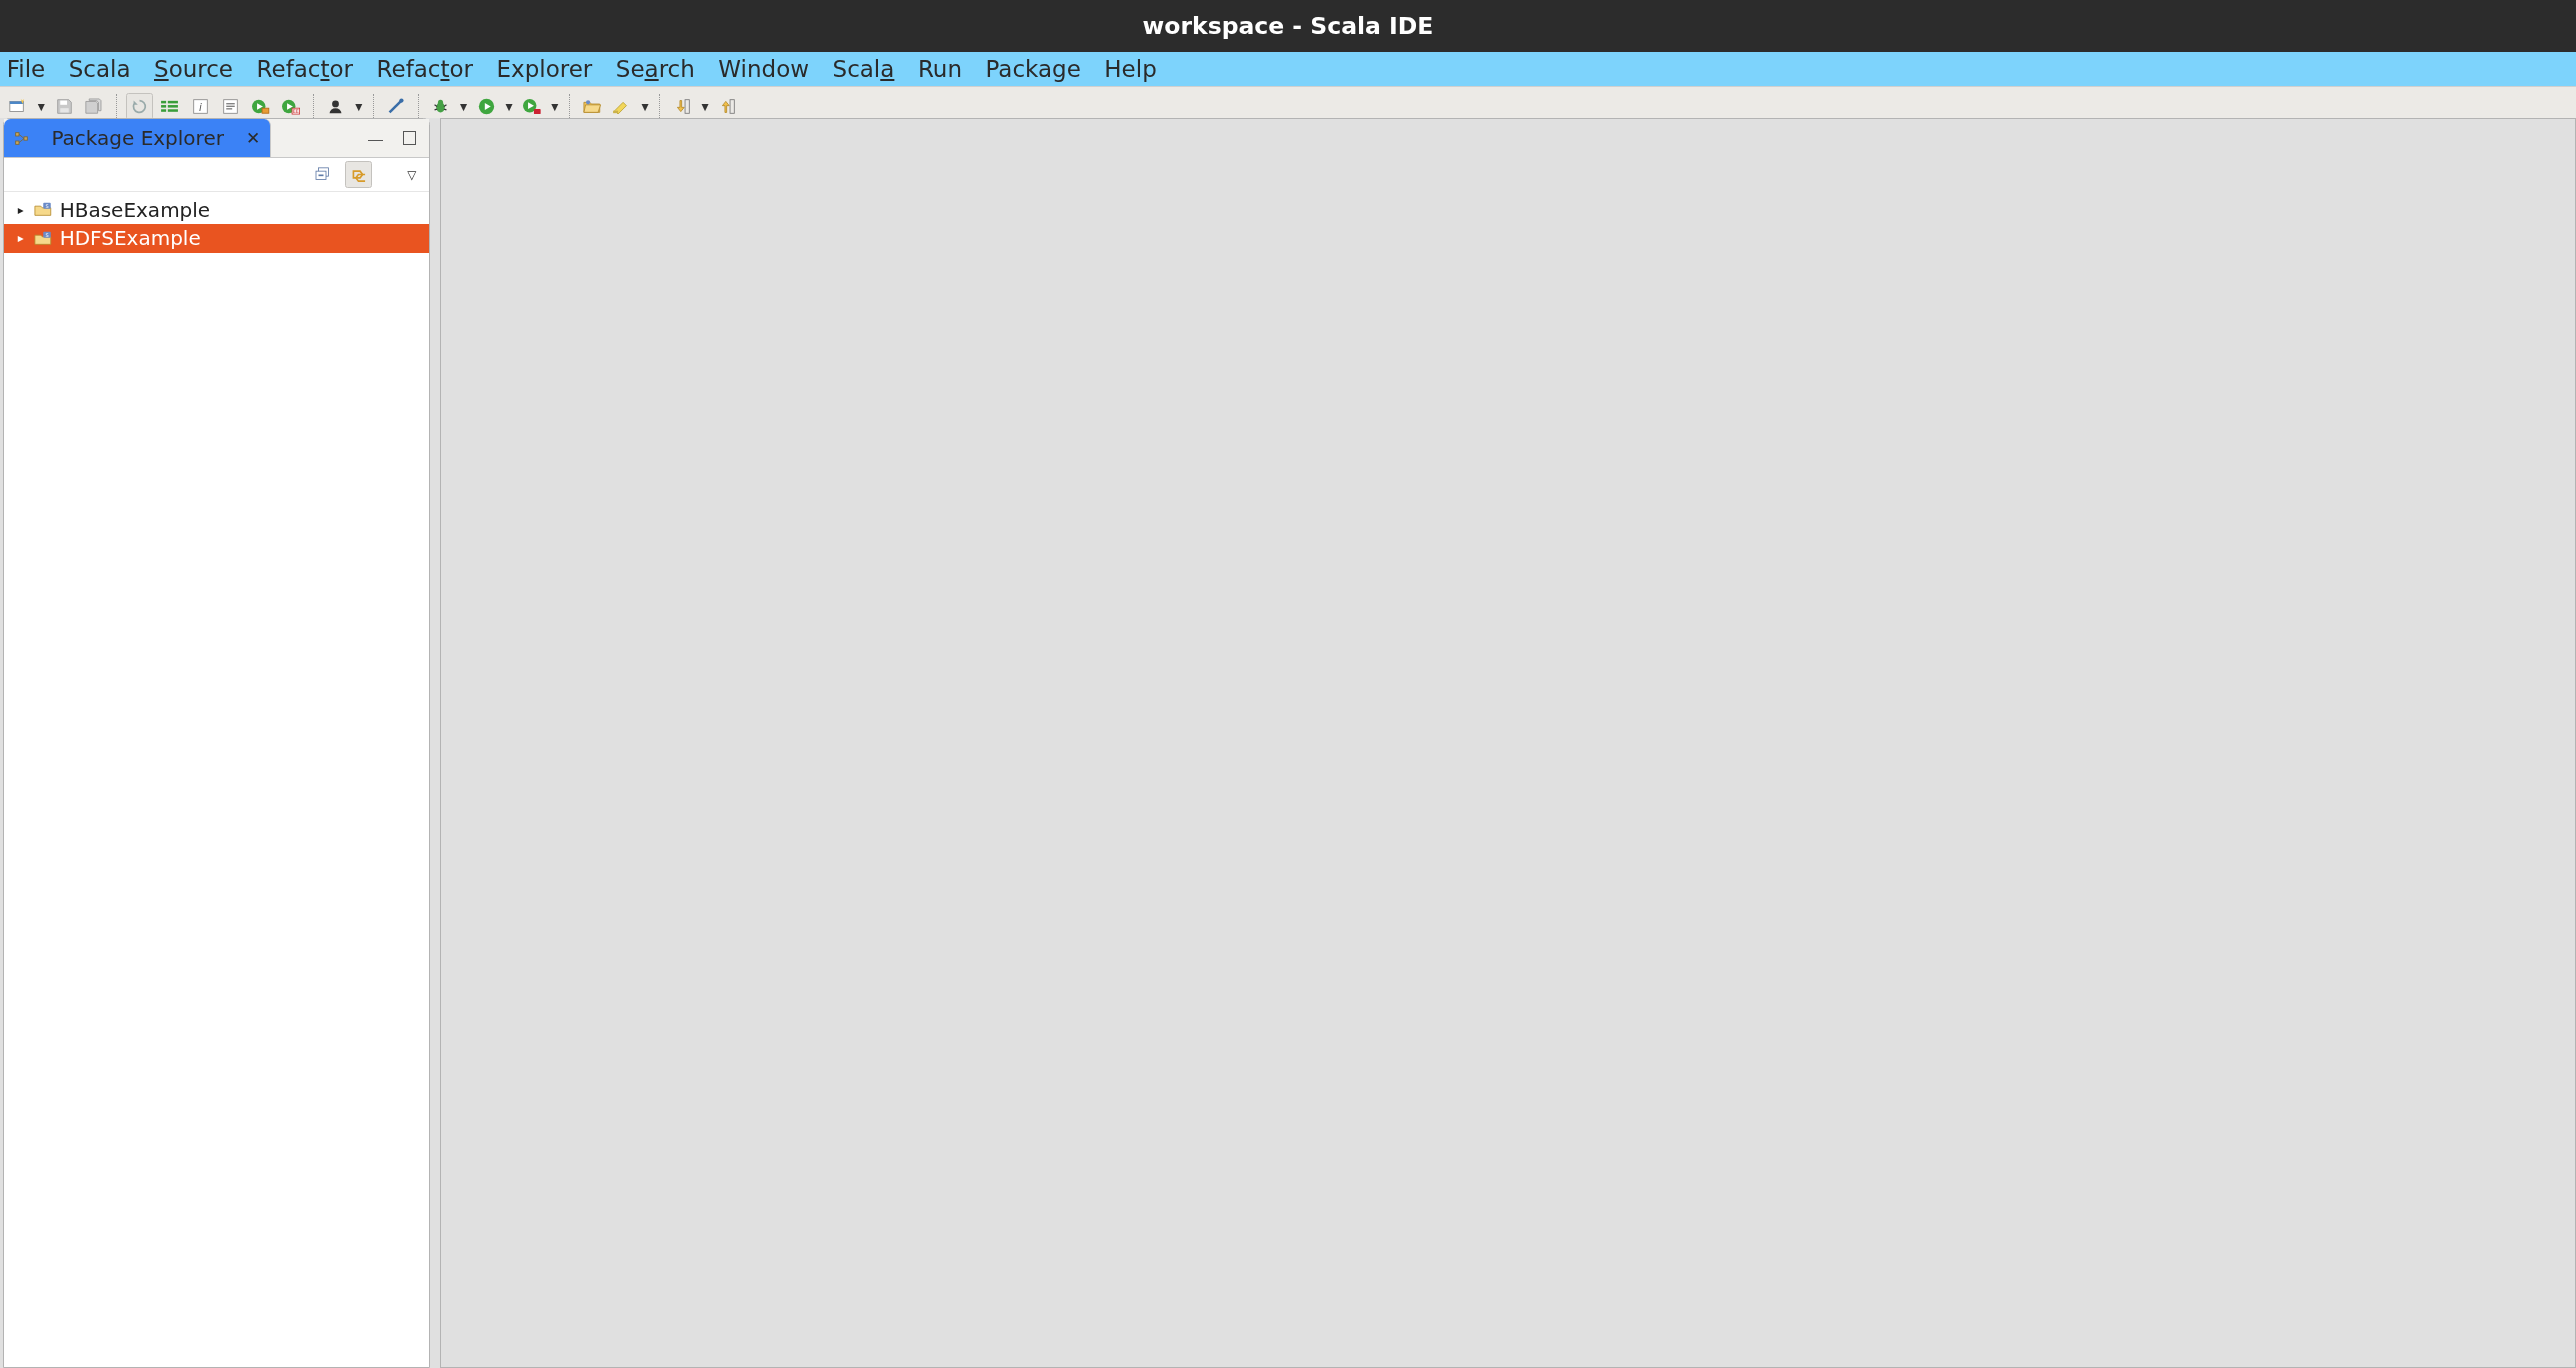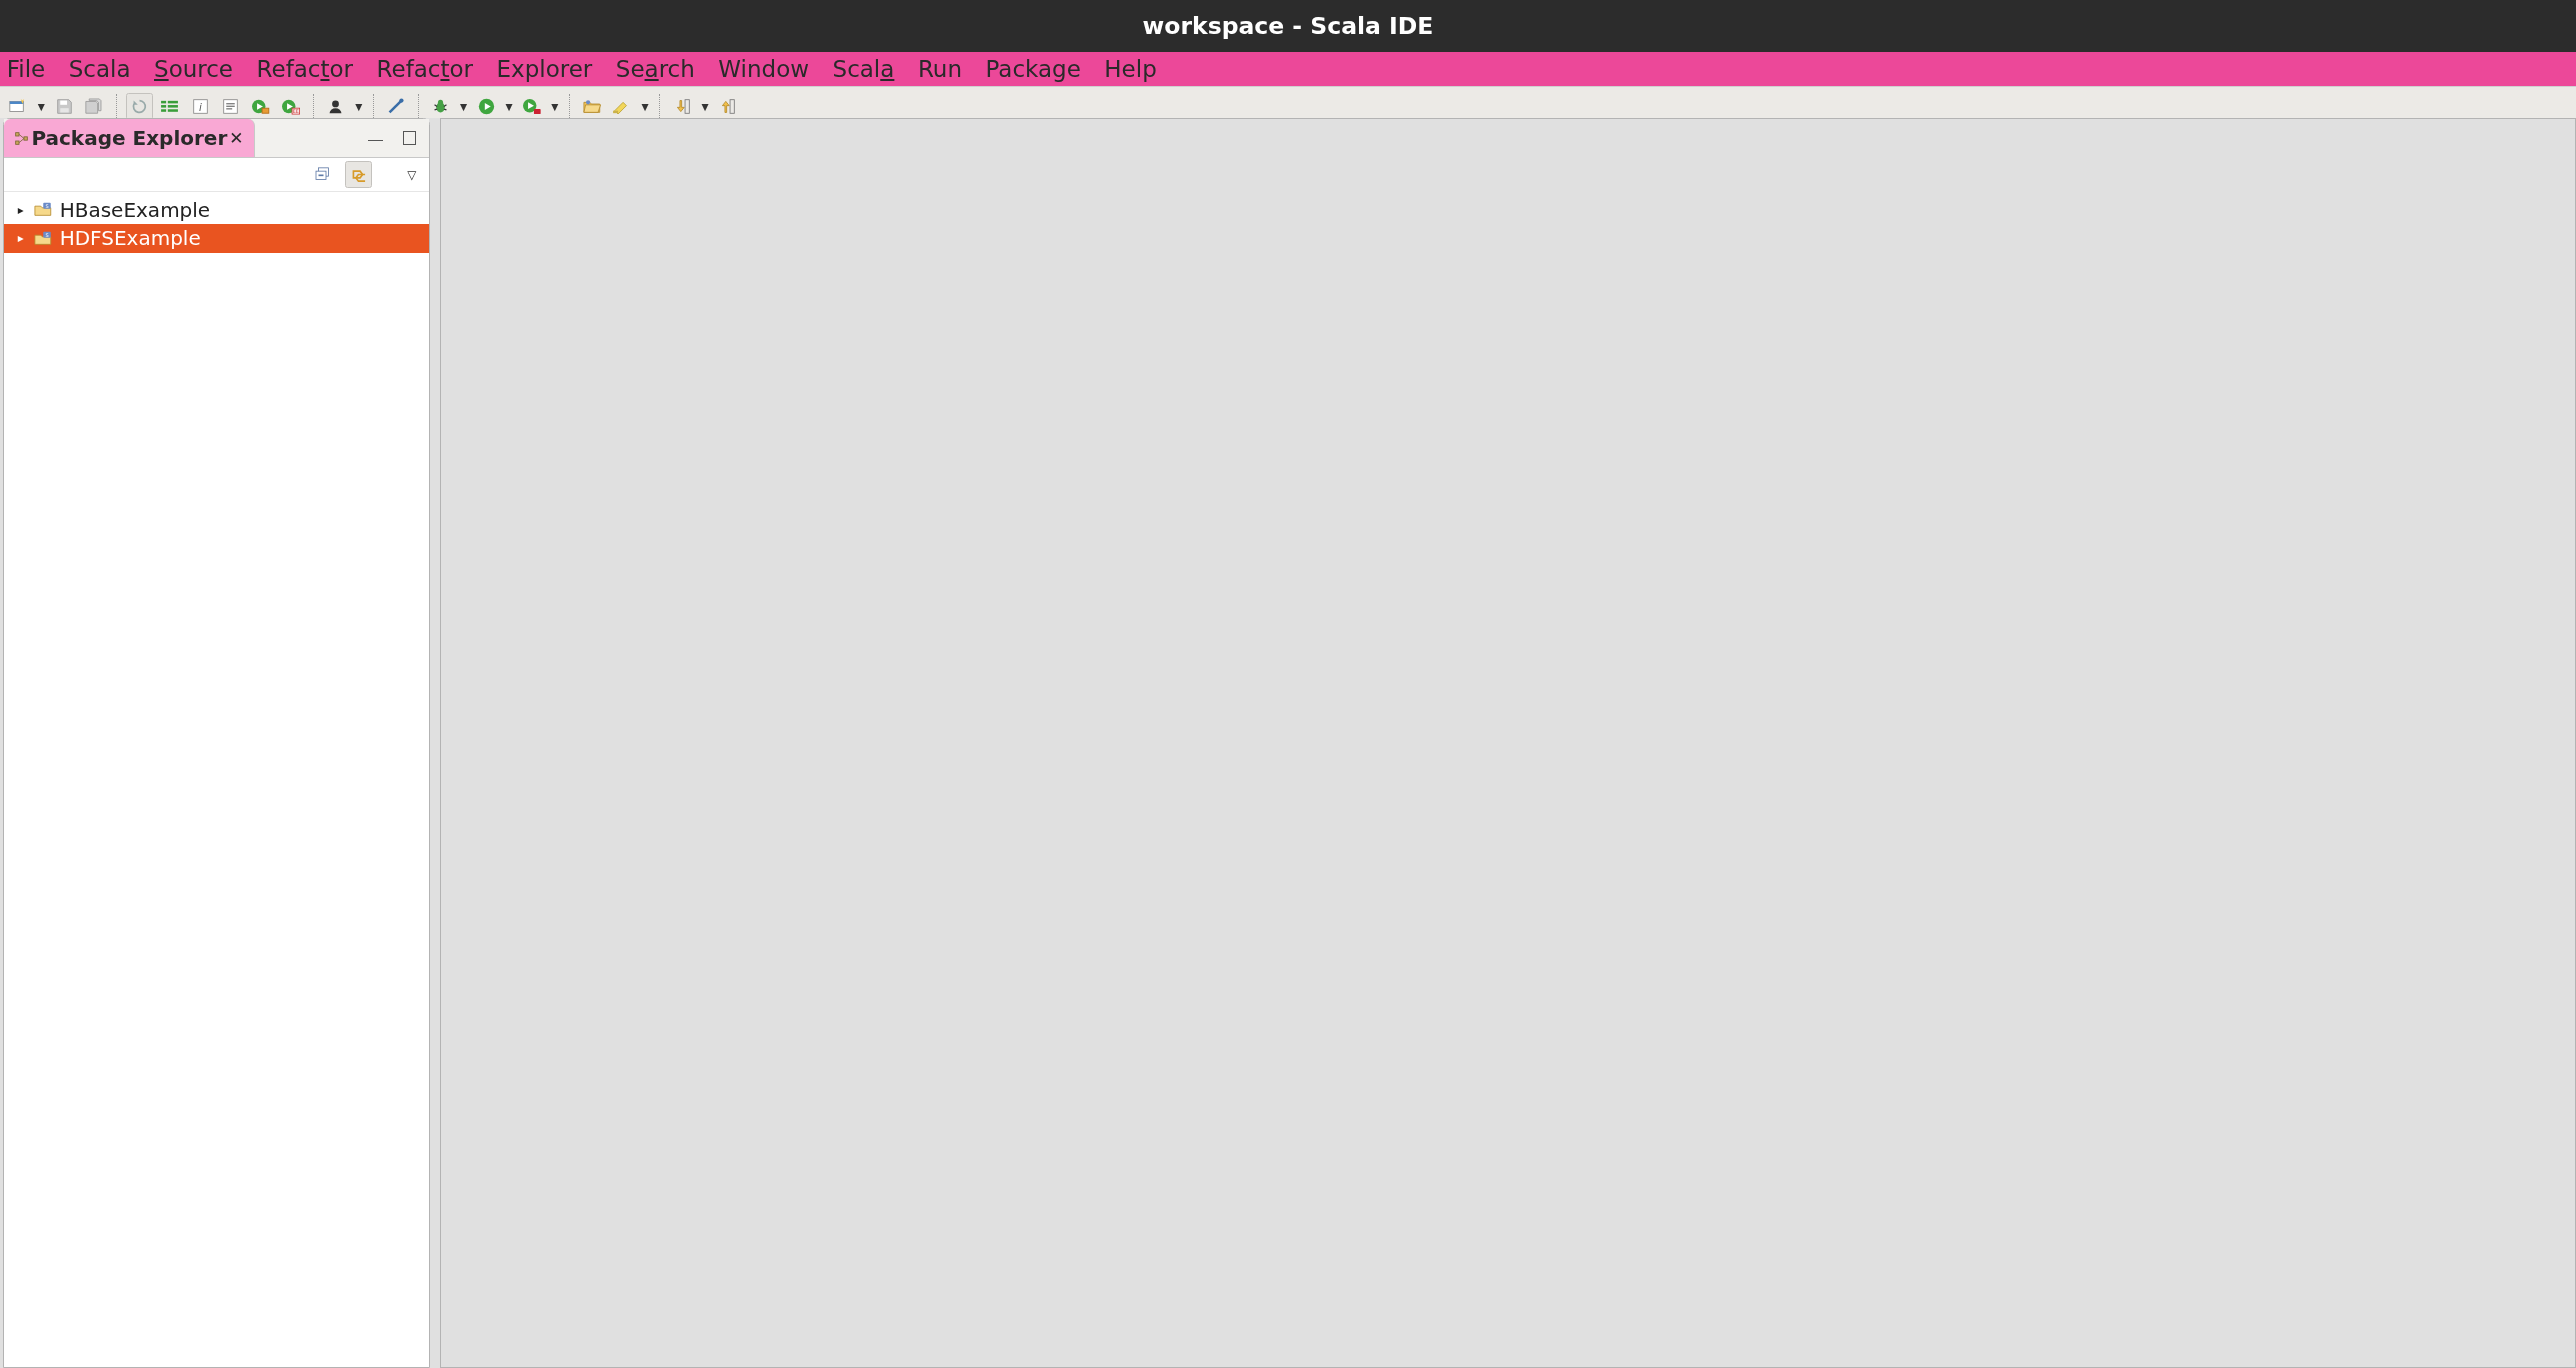--- a/index.html
+++ b/index.html
@@ -11,21 +11,21 @@
     color: #fff;
     display: flex;
     align-items: center;
     justify-content: center;
     font-size: 23.5px;
     font-weight: bold;
   }
 
   .menubar {
     height: 35px;
-    background: #ec4899;
+    background: #7dd3fc;
     display: flex;
     align-items: center;
     padding: 0 6.7px;
     gap: 23.5px;
     font-size: 23px;
     color: #2a2a2a;
     border-bottom: 0.8px solid #d0d0d0;
   }
   .menu-item { cursor: default; }
   .menu-item .mn { text-decoration: underline; }
@@ -84,27 +84,27 @@
     display: flex;
     align-items: center;
     background: #f2f1ee;
     border-bottom: 0.8px solid #c8c8c8;
   }
   .panel-tab {
     height: 100%;
     display: flex;
     align-items: center;
     padding: 0 10px;
-    gap: 2px;
-    background: #f9a8d4;
+    gap: 22px;
+    background: #3b82f6;
     border-right: 0.8px solid #c8c8c8;
     border-top-left-radius: 6.7px;
     border-top-right-radius: 6.7px;
     font-size: 20px;
-    font-weight: bold;
+    font-weight: normal;
     color: #2a2a2a;
   }
   .panel-tab-controls {
     margin-left: auto;
     display: flex;
     align-items: center;
     gap: 20px;
     padding-right: 13.4px;
   }
   .panel-tab-controls span { font-size: 15px; }

